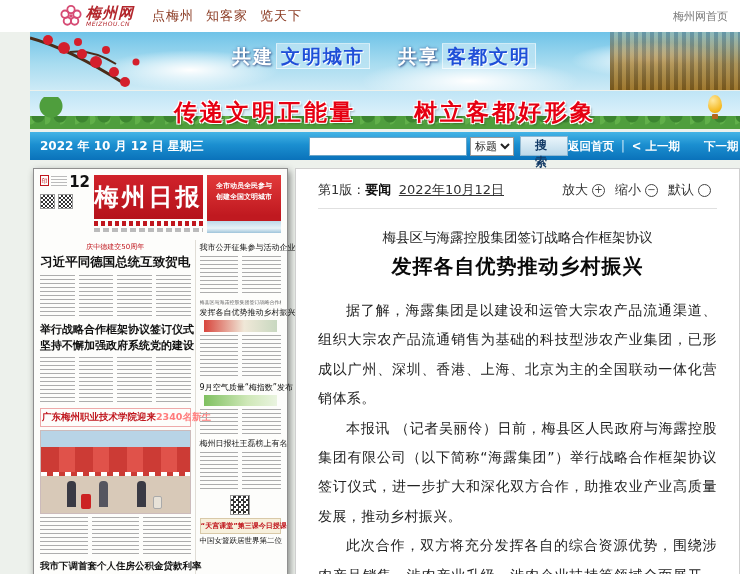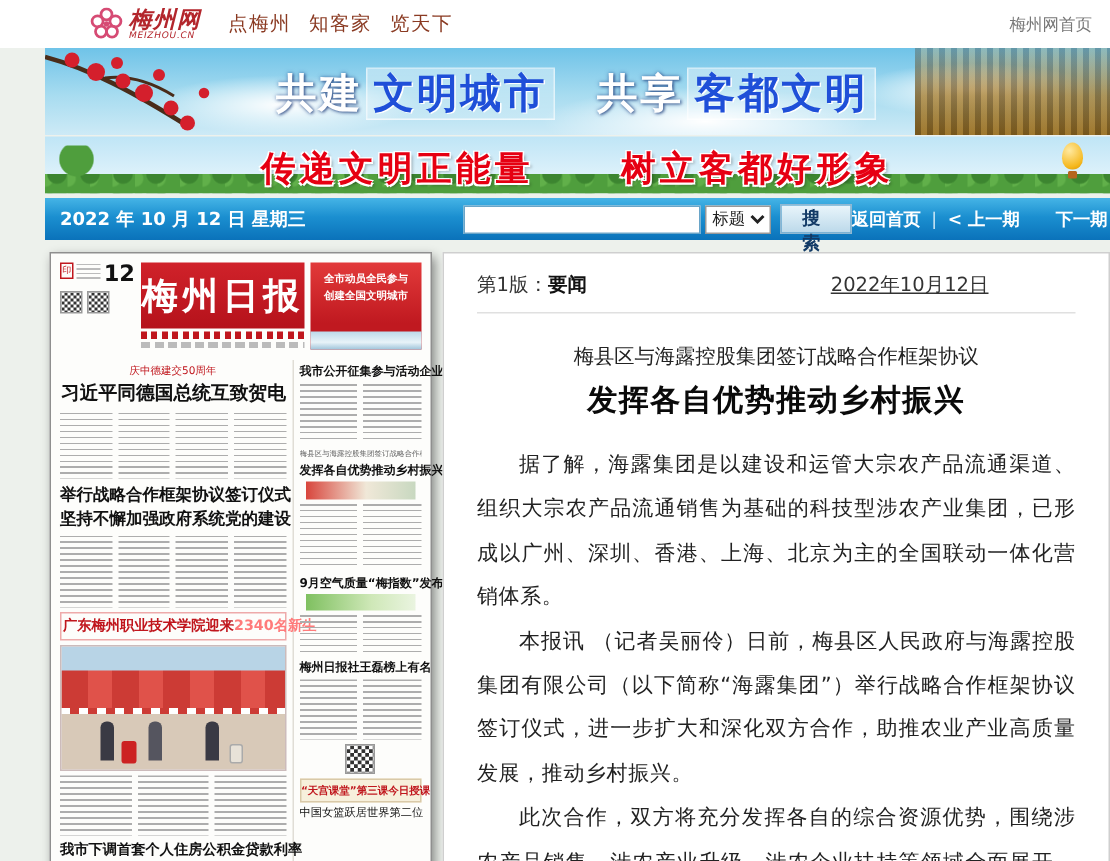--- a/index.html
+++ b/index.html
@@ -23,21 +23,21 @@
     background:linear-gradient(180deg,#6fc3e8 0%,#a8dcf0 55%,#cdeaf6 100%); }
   .cloud { position:absolute; background:radial-gradient(ellipse at center, #ffffff 0%, rgba(255,255,255,0) 70%); }
   .c1 { width:180px; height:40px; left:70px; top:18px; }
   .c2 { width:220px; height:46px; left:330px; top:26px; }
   .c3 { width:160px; height:36px; left:540px; top:10px; }
   .plum-branch { position:absolute; left:0; top:0; width:150px; height:58px; }
   .city { position:absolute; right:0; top:0; width:130px; height:58px;
     background:linear-gradient(180deg, rgba(120,160,190,.2) 0%, rgba(150,110,40,.75) 55%, #8a6420 100%); }
   .city:before { content:""; position:absolute; inset:0;
     background:repeating-linear-gradient(90deg, rgba(60,45,10,.5) 0 4px, rgba(220,180,90,.5) 4px 8px); opacity:.5; }
-  .banner1-text { position:absolute; left:0; right:0; top:12px; text-align:center; font-weight:bold; font-size:27px; letter-spacing:2px; white-space:nowrap; }
+  .banner1-text { position:absolute; left:0; right:0; top:12px; text-align:center; font-weight:bold; font-size:19px; letter-spacing:2px; white-space:nowrap; }
   .bt-white { color:#fff; text-shadow:1px 1px 2px rgba(30,60,120,.7), 0 0 3px rgba(40,80,150,.6); }
   .bt-blue { color:#1f4fd8; padding:1px 4px; margin:0 2px;
     background:linear-gradient(rgba(255,255,255,.4),rgba(255,255,255,.15));
     border:1px solid rgba(255,255,255,.55); text-shadow:1px 1px 0 #fff; }
   .bt-gap { display:inline-block; width:26px; }
 
   
   .banner2 { position:relative; height:38px; margin-top:1px; overflow:hidden; cursor:pointer;
     background:linear-gradient(180deg,#bfe5f6 0%,#daf0fa 60%,#eaf7fd 100%); }
   .trees { position:absolute; bottom:0; left:0; right:0; height:13px; background-color:#4f9e3d;
@@ -91,40 +91,40 @@
   .np-promo { width:74px; background:linear-gradient(180deg,#e23a3a,#c01920 70%); position:relative; padding:6px 3px 0; text-align:center; }
   .np-promo-line { font-size:7px; font-weight:bold; color:#fff; line-height:1.6; white-space:nowrap; }
   .np-promo-city { position:absolute; left:0; right:0; bottom:0; height:12px;
     background:linear-gradient(180deg,#bcd9ea,#e8f3f8 60%,#9fc4da); }
 
   .np-body { display:flex; margin-top:7px; }
   .np-left { flex:1.85; padding-right:4px; border-right:1px solid #e0ddd6; min-width:0; }
   .np-right { flex:1; padding-left:4px; min-width:0; }
 
   .np-kicker1 { text-align:center; font-size:7px; color:#c0161d; margin-top:2px; }
-  .np-h1 { text-align:right; font-size:12.5px; font-weight:bold; color:#111; margin:2px 0 4px; white-space:nowrap; }
+  .np-h1 { text-align:center; font-size:12.5px; font-weight:bold; color:#111; margin:2px 0 4px; white-space:nowrap; }
   .np-cols { display:flex; gap:4px; margin:3px 0; }
   .np-fcol { flex:1; background:repeating-linear-gradient(#adadad 0 1px, transparent 1px 4px); }
   .h44 { height:44px; } .h48 { height:48px; } .h40 { height:40px; } .h26 { height:26px; }
   .np-h2 { text-align:center; font-size:11px; font-weight:bold; color:#111; line-height:1.45; white-space:nowrap; }
   .np-h3 { border:1px solid #eaa; padding:2px 1px; text-align:center; font-size:9.5px; font-weight:bold; color:#c0161d; margin:3px 0; white-space:nowrap; }
   .np-h3-hl { color:#ff7b7b; }
   .np-photo { height:84px; border:1px solid #cbb; position:relative; overflow:hidden;
     background:linear-gradient(180deg,#b8d4e6 0 26%, #d8c9b8 26% 100%); }
   .np-awning { position:absolute; top:20%; left:0; right:0; height:30%;
     background:repeating-linear-gradient(90deg,#cc3b35 0 18px, #e0524a 18px 34px); }
   .np-awning:after { content:""; position:absolute; left:0; right:0; bottom:-4px; height:4px;
     background:repeating-linear-gradient(90deg,#fff 0 6px,#cc3b35 6px 12px); }
   .np-fig { position:absolute; bottom:6px; width:9px; height:26px; background:#3a3a44; border-radius:4px 4px 0 0; }
   .f1 { left:26px; } .f2 { left:58px; background:#55555f; } .f3 { left:96px; }
   .np-case1 { position:absolute; bottom:4px; left:40px; width:10px; height:15px; background:#c22; border-radius:2px; }
   .np-case2 { position:absolute; bottom:4px; left:112px; width:9px; height:13px; background:#e8e2d8; border:1px solid #aaa; border-radius:2px; }
   .np-bottom-h { text-align:center; font-size:9.5px; font-weight:bold; color:#111; margin:2px 0; white-space:nowrap; }
 
-  .np-rh { font-size:8px; font-weight:bold; color:#111; text-align:left; margin:2px 0; white-space:nowrap; }
+  .np-rh { font-size:8px; font-weight:normal; color:#111; text-align:left; margin:2px 0; white-space:nowrap; }
   .np-rkicker { font-size:5px; color:#666; text-align:center; margin-top:3px; white-space:nowrap; overflow:hidden; }
   .np-rimg-red { height:12px; margin:2px 4px; background:linear-gradient(90deg,#d8453c,#f0e8d8 55%,#c8d8c0); }
   .np-rimg-green { height:11px; margin:2px 4px; background:linear-gradient(90deg,#7fc060,#cfe8b8 60%,#eaf4e0); }
   .np-rqr { width:20px; height:20px; margin:3px auto; background:conic-gradient(#333 25%, #fff 0 50%, #333 0 75%, #fff 0); background-size:5px 5px; border:1px solid #999; }
   .np-rbox { border:1px solid #d9c9a8; background:#f7f0dc; text-align:center; font-size:7px; font-weight:bold; color:#c0161d; padding:2px 0; margin:3px 0 2px; white-space:nowrap; }
   .np-rh6 { font-size:7.5px; font-weight:normal; color:#111; text-align:center; white-space:nowrap; }
 
   
   .article-panel { flex:1; min-width:0; background:#fff; border:1px solid #cfcfcf; padding:10px 22px 14px; }
   .art-head { display:flex; align-items:center; font-size:13px; color:#333; padding:2px 0 9px; border-bottom:1px solid #e0e0e0; }
@@ -313,20 +313,28 @@
           <div class="np-rh6">中国女篮跃居世界第二位</div>
         </div>
       </div>
     </div>
 
     <div class="article-panel">
       <div class="art-head">
         <span>第1版：</span>
         <span class="art-edition-name">要闻</span>
         <span class="art-date">2022年10月12日</span>
+        <span class="art-zoom">
+          <span class="zoom-word">放大</span>
+          <span class="circle-icon">+</span>
+          <span class="zoom-word">缩小</span>
+          <span class="circle-icon">−</span>
+          <span class="zoom-word">默认</span>
+          <span class="circle-icon"></span>
+        </span>
       </div>
       <div class="art-kicker">梅县区与海露控股集团签订战略合作框架协议</div>
       <div class="art-title">发挥各自优势推动乡村振兴</div>
       <div class="art-body">
         <p>据了解，海露集团是以建设和运管大宗农产品流通渠道、组织大宗农产品流通销售为基础的科技型涉农产业集团，已形成以广州、深圳、香港、上海、北京为主的全国联动一体化营销体系。</p>
         <p>本报讯 （记者吴丽伶）日前，梅县区人民政府与海露控股集团有限公司（以下简称“海露集团”）举行战略合作框架协议签订仪式，进一步扩大和深化双方合作，助推农业产业高质量发展，推动乡村振兴。</p>
         <p>此次合作，双方将充分发挥各自的综合资源优势，围绕涉农产品销售、涉农产业升级、涉农企业扶持等领域全面展开，带动农民增收致富，推动乡村振兴。近期，海露集团计划在梅县区畲江镇建立撂荒耕地生态复耕示范基地，并打造涉农产品销售合作、产业升级合作先行启动区，建设高值化农产品精深加工项目。</p>
       </div>
 
     </div>

